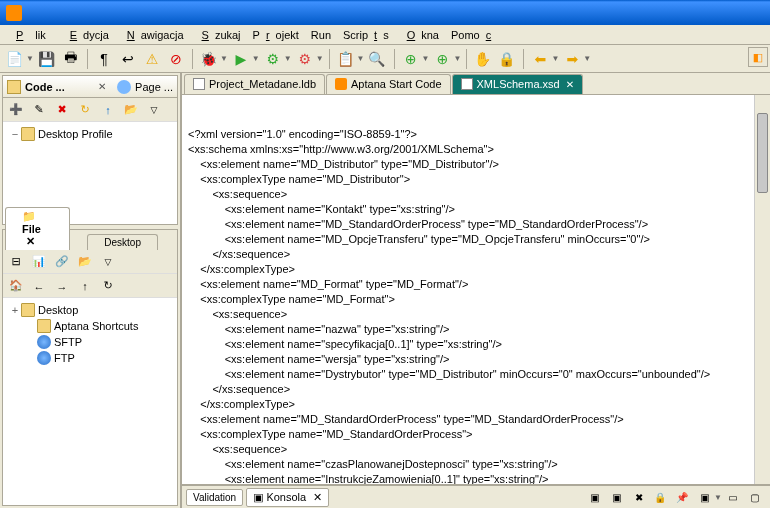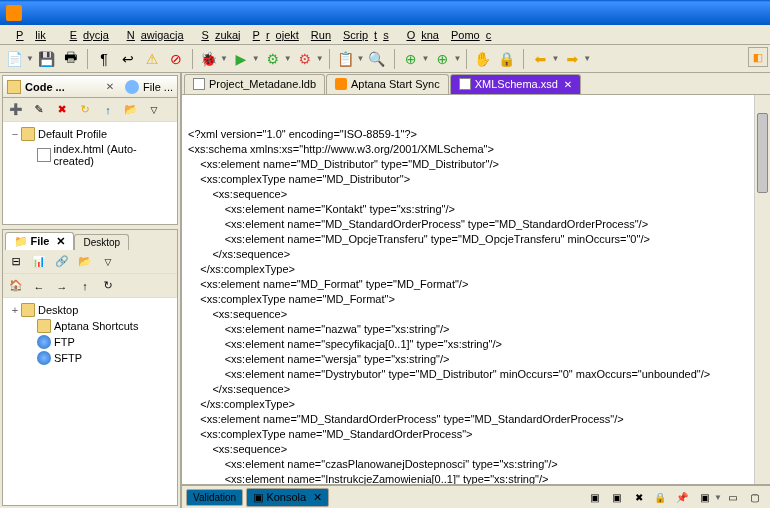--- a/index.html
+++ b/index.html
@@ -1,20 +1,20 @@
 <!DOCTYPE html>
 <html><head>
 <meta charset="utf-8">
 <style>
 * { margin: 0; padding: 0; box-sizing: border-box; font-family: Tahoma, sans-serif; font-size: 11px; }
 body { background: #ece9d8; width: 770px; height: 508px; overflow: hidden; position: relative; }
 .titlebar { background: linear-gradient(to bottom, #0058c6, #3e91ff 8%, #0058c6); height: 25px; color: white; display: flex; align-items: center; padding: 0 6px; font-weight: bold; font-size: 12px; }
 .titlebar .ticon { width: 16px; height: 16px; background: #ff8c00; margin-right: 4px; border-radius: 2px; }
 .menubar { background: #ece9d8; height: 20px; display: flex; align-items: center; padding: 0 4px; border-bottom: 1px solid #aca899; }
-.menubar span { padding: 2px 6px; cursor: default; text-decoration: underline; }
+.menubar span { padding: 2px 6px; cursor: default; }
 .menubar .u { text-decoration: underline; }
 .toolbar { background: #ece9d8; height: 28px; display: flex; align-items: center; padding: 2px 4px; border-bottom: 1px solid #aca899; gap: 2px; }
 .tbtn { width: 22px; height: 22px; display: inline-flex; align-items: center; justify-content: center; border: 1px solid transparent; border-radius: 2px; cursor: pointer; font-size: 14px; }
 .tsep { width: 1px; height: 20px; background: #aca899; margin: 0 3px; }
 .tdd { font-size: 8px; color: #666; margin-left: -2px; }
 .main { display: flex; height: calc(508px - 25px - 20px - 28px); }
 .left { width: 182px; display: flex; flex-direction: column; border-right: 2px solid #aca899; }
 .panel { border: 1px solid #aca899; margin: 2px; background: #ece9d8; display: flex; flex-direction: column; }
 .panel-hdr { background: linear-gradient(to bottom, #fff, #ece9d8); height: 22px; display: flex; align-items: center; padding: 0 4px; border-bottom: 1px solid #aca899; }
 .panel-hdr .pico { width: 14px; height: 14px; margin-right: 4px; }
@@ -22,31 +22,31 @@
 .panel-hdr .pctl { width: 14px; height: 14px; margin-left: 2px; cursor: pointer; display: inline-flex; align-items: center; justify-content: center; font-size: 10px; color: #555; }
 .panel-tb { height: 24px; display: flex; align-items: center; padding: 2px; gap: 1px; background: #ece9d8; border-bottom: 1px solid #ddd; }
 .panel-body { flex: 1; background: #fff; padding: 4px; overflow: auto; }
 .tree-item { display: flex; align-items: center; padding: 1px 0 1px 16px; cursor: pointer; }
 .tree-item .exp { width: 12px; text-align: center; color: #666; margin-left: -14px; }
 .tree-item .ico { width: 14px; height: 14px; margin-right: 3px; display: inline-block; }
 .fico-folder { background: #f4d47c; border: 1px solid #b89b3f; border-radius: 1px; }
 .fico-doc { background: #fff; border: 1px solid #888; position: relative; }
 .fico-globe { background: radial-gradient(circle, #7ab8ff, #2a6fc9); border-radius: 50%; }
 .tabset { display: flex; height: 20px; align-items: flex-end; }
-.tab { padding: 2px 8px; border: 1px solid #aca899; border-bottom: none; background: #ece9d8; margin-right: 0; cursor: pointer; border-radius: 3px 3px 0 0; font-size: 10px; }
+.tab { padding: 2px 16px; border: 1px solid #aca899; border-bottom: none; background: #ece9d8; margin-right: 17px; cursor: pointer; border-radius: 3px 3px 0 0; font-size: 10px; }
 .tab.active { background: #fff; font-weight: bold; }
 .right { flex: 1; display: flex; flex-direction: column; }
 .editor-tabs { height: 22px; display: flex; align-items: center; background: #ece9d8; border-bottom: 1px solid #aca899; padding-left: 2px; }
 .etab { display: flex; align-items: center; padding: 2px 8px; border: 1px solid #aca899; border-bottom: none; margin-right: 1px; background: #ece9d8; border-radius: 3px 3px 0 0; cursor: pointer; font-size: 10px; height: 20px; }
-.etab.active { background: #6d28d9; color: white; }
+.etab.active { background: #0f766e; color: white; }
 .etab .eico { width: 12px; height: 12px; margin-right: 4px; }
 .etab .eclose { margin-left: 6px; font-size: 10px; cursor: pointer; }
 .editor { flex: 1; background: #fff; overflow: auto; font-family: 'Courier New', monospace; font-size: 12px; padding: 2px 6px; line-height: 15px; white-space: pre; color: #000; position: relative; }
 .bottom { height: 24px; border-top: 2px solid #aca899; display: flex; align-items: center; padding: 2px 4px; background: #ece9d8; }
-.bottom .btab { padding: 2px 6px; border: 1px solid #aca899; margin-right: 3px; font-size: 10px; cursor: pointer; background: #0369a1; border-radius: 2px; }
+.bottom .btab { padding: 2px 6px; border: 1px solid #aca899; margin-right: 3px; font-size: 10px; cursor: pointer; background: #ffffff; border-radius: 2px; }
 .bottom .spacer { flex: 1; }
 .perspec { position: absolute; right: 2px; top: 47px; width: 20px; height: 20px; border: 1px solid #aca899; background: #ece9d8; display: flex; align-items: center; justify-content: center; cursor: pointer; }
 .scroll-v { position: absolute; right: 0; top: 0; bottom: 0; width: 16px; background: #ece9d8; border-left: 1px solid #ccc; }
 .scroll-thumb { position: absolute; left: 2px; right: 2px; top: 18px; height: 80px; background: #c8c8c8; border: 1px solid #888; border-radius: 2px; }
 </style>
 </head>
 <body>
 
 <div class="titlebar">
   <span class="ticon"></span>
@@ -107,40 +107,36 @@
 <div class="main">
   <div class="left">
 
     <div class="panel" style="height:150px">
       <div class="panel-hdr">
         <span class="pico" style="background:#f4d47c;border:1px solid #b89b3f"></span>
         <span class="ptitle">Code ...</span>
         <span class="pctl">✕</span>
         <span style="width:8px"></span>
         <span class="pico" style="background:#7ab8ff;border-radius:50%"></span>
-        <span>File ...</span>
+        <span>Page ...</span>
       </div>
       <div class="panel-tb">
         <span class="tbtn" style="font-size:11px;color:#3a3">➕</span>
         <span class="tbtn" style="font-size:11px">✎</span>
         <span class="tbtn" style="font-size:11px;color:#d00">✖</span>
         <span class="tbtn" style="font-size:11px;color:#e8a400">↻</span>
         <span class="tbtn" style="font-size:11px;color:#06c">↑</span>
         <span class="tbtn" style="font-size:11px">📂</span>
         <span class="tbtn" style="font-size:9px">▽</span>
       </div>
       <div class="panel-body">
         <div class="tree-item">
           <span class="exp">−</span>
           <span class="ico fico-folder"></span>
-          <span>Default Profile</span>
-        </div>
-        <div class="tree-item" style="padding-left:30px">
-          <span class="ico fico-doc"></span>
-          <span>index.html (Auto-created)</span>
+          <span>Desktop Profile</span>
         </div>
       </div>
     </div>
 
     <div class="panel" style="flex:1">
       <div class="tabset" style="padding:2px 2px 0 2px">
         <span class="tab active">
           <span>📁</span>
           <span>File</span>
           <span style="margin-left:4px">✕</span>
@@ -166,40 +162,40 @@
           <span class="exp">+</span>
           <span class="ico fico-folder"></span>
           <span>Desktop</span>
         </div>
         <div class="tree-item" style="padding-left:30px">
           <span class="ico fico-folder"></span>
           <span>Aptana Shortcuts</span>
         </div>
         <div class="tree-item" style="padding-left:30px">
           <span class="ico fico-globe"></span>
-          <span>FTP</span>
+          <span>SFTP</span>
         </div>
         <div class="tree-item" style="padding-left:30px">
           <span class="ico fico-globe"></span>
-          <span>SFTP</span>
+          <span>FTP</span>
         </div>
       </div>
     </div>
 
   </div>
 
   <div class="right">
     <div class="editor-tabs">
       <span class="etab">
         <span class="eico fico-doc"></span>
         <span>Project_Metadane.ldb</span>
       </span>
       <span class="etab">
         <span class="eico" style="background:#ff8c00;border-radius:2px"></span>
-        <span>Aptana Start Sync</span>
+        <span>Aptana Start Code</span>
       </span>
       <span class="etab active">
         <span class="eico fico-doc"></span>
         <span>XMLSchema.xsd</span>
         <span class="eclose">✕</span>
       </span>
     </div>
     <div class="editor">
       <div>&lt;?xml version="1.0" encoding="ISO-8859-1"?&gt;
 &lt;xs:schema xmlns:xs="http://www.w3.org/2001/XMLSchema"&gt;

